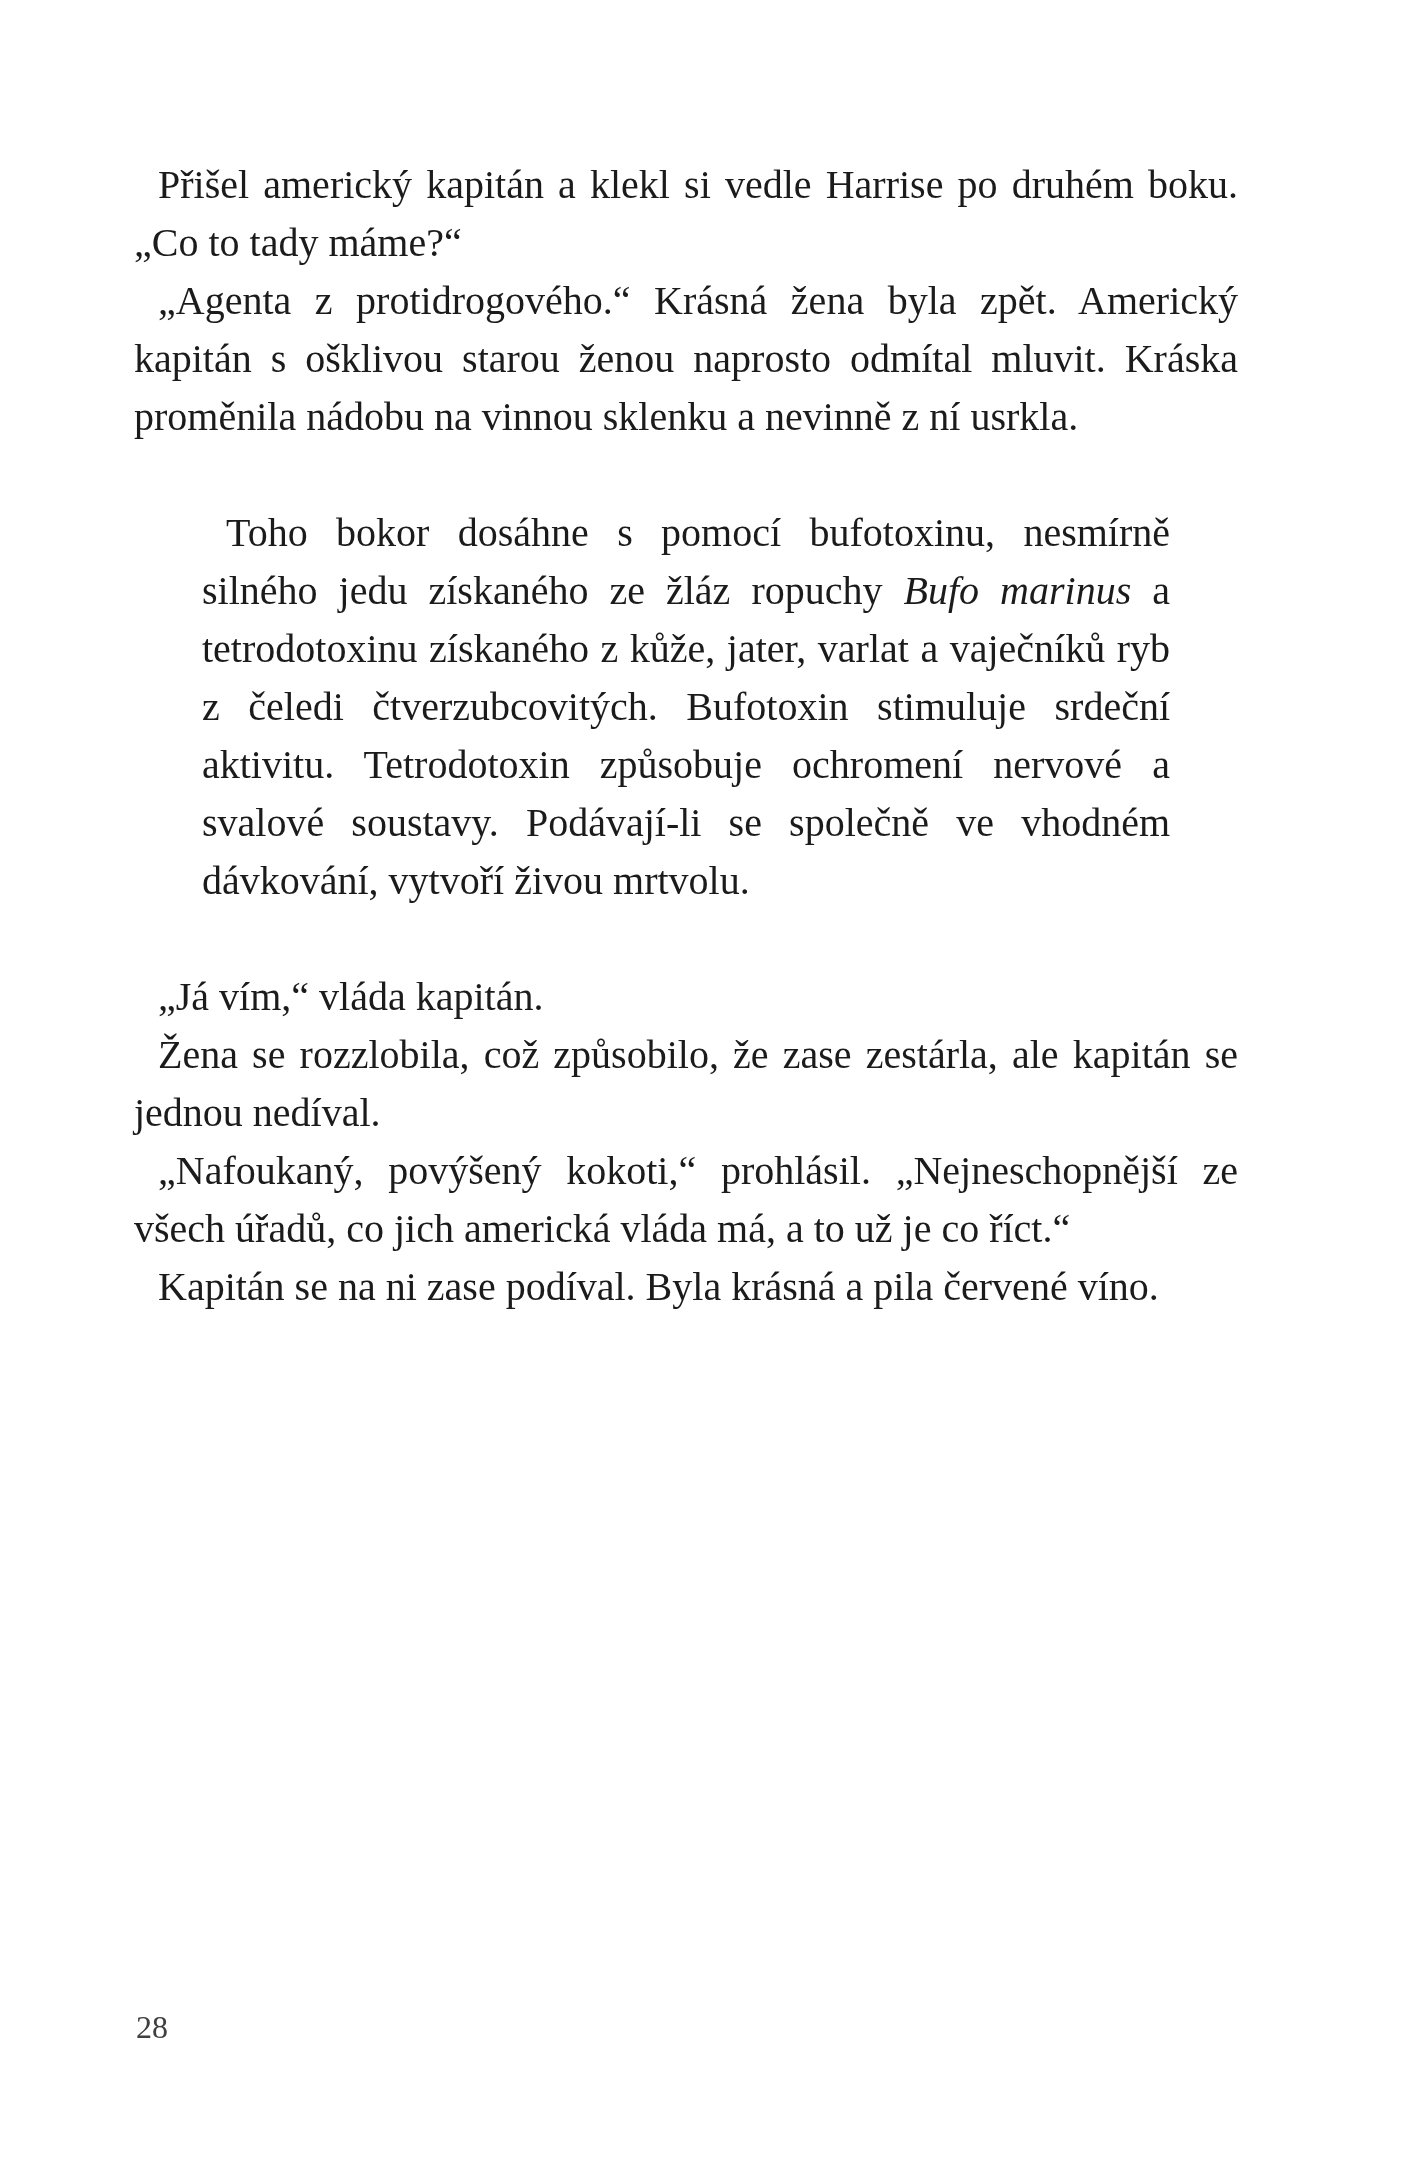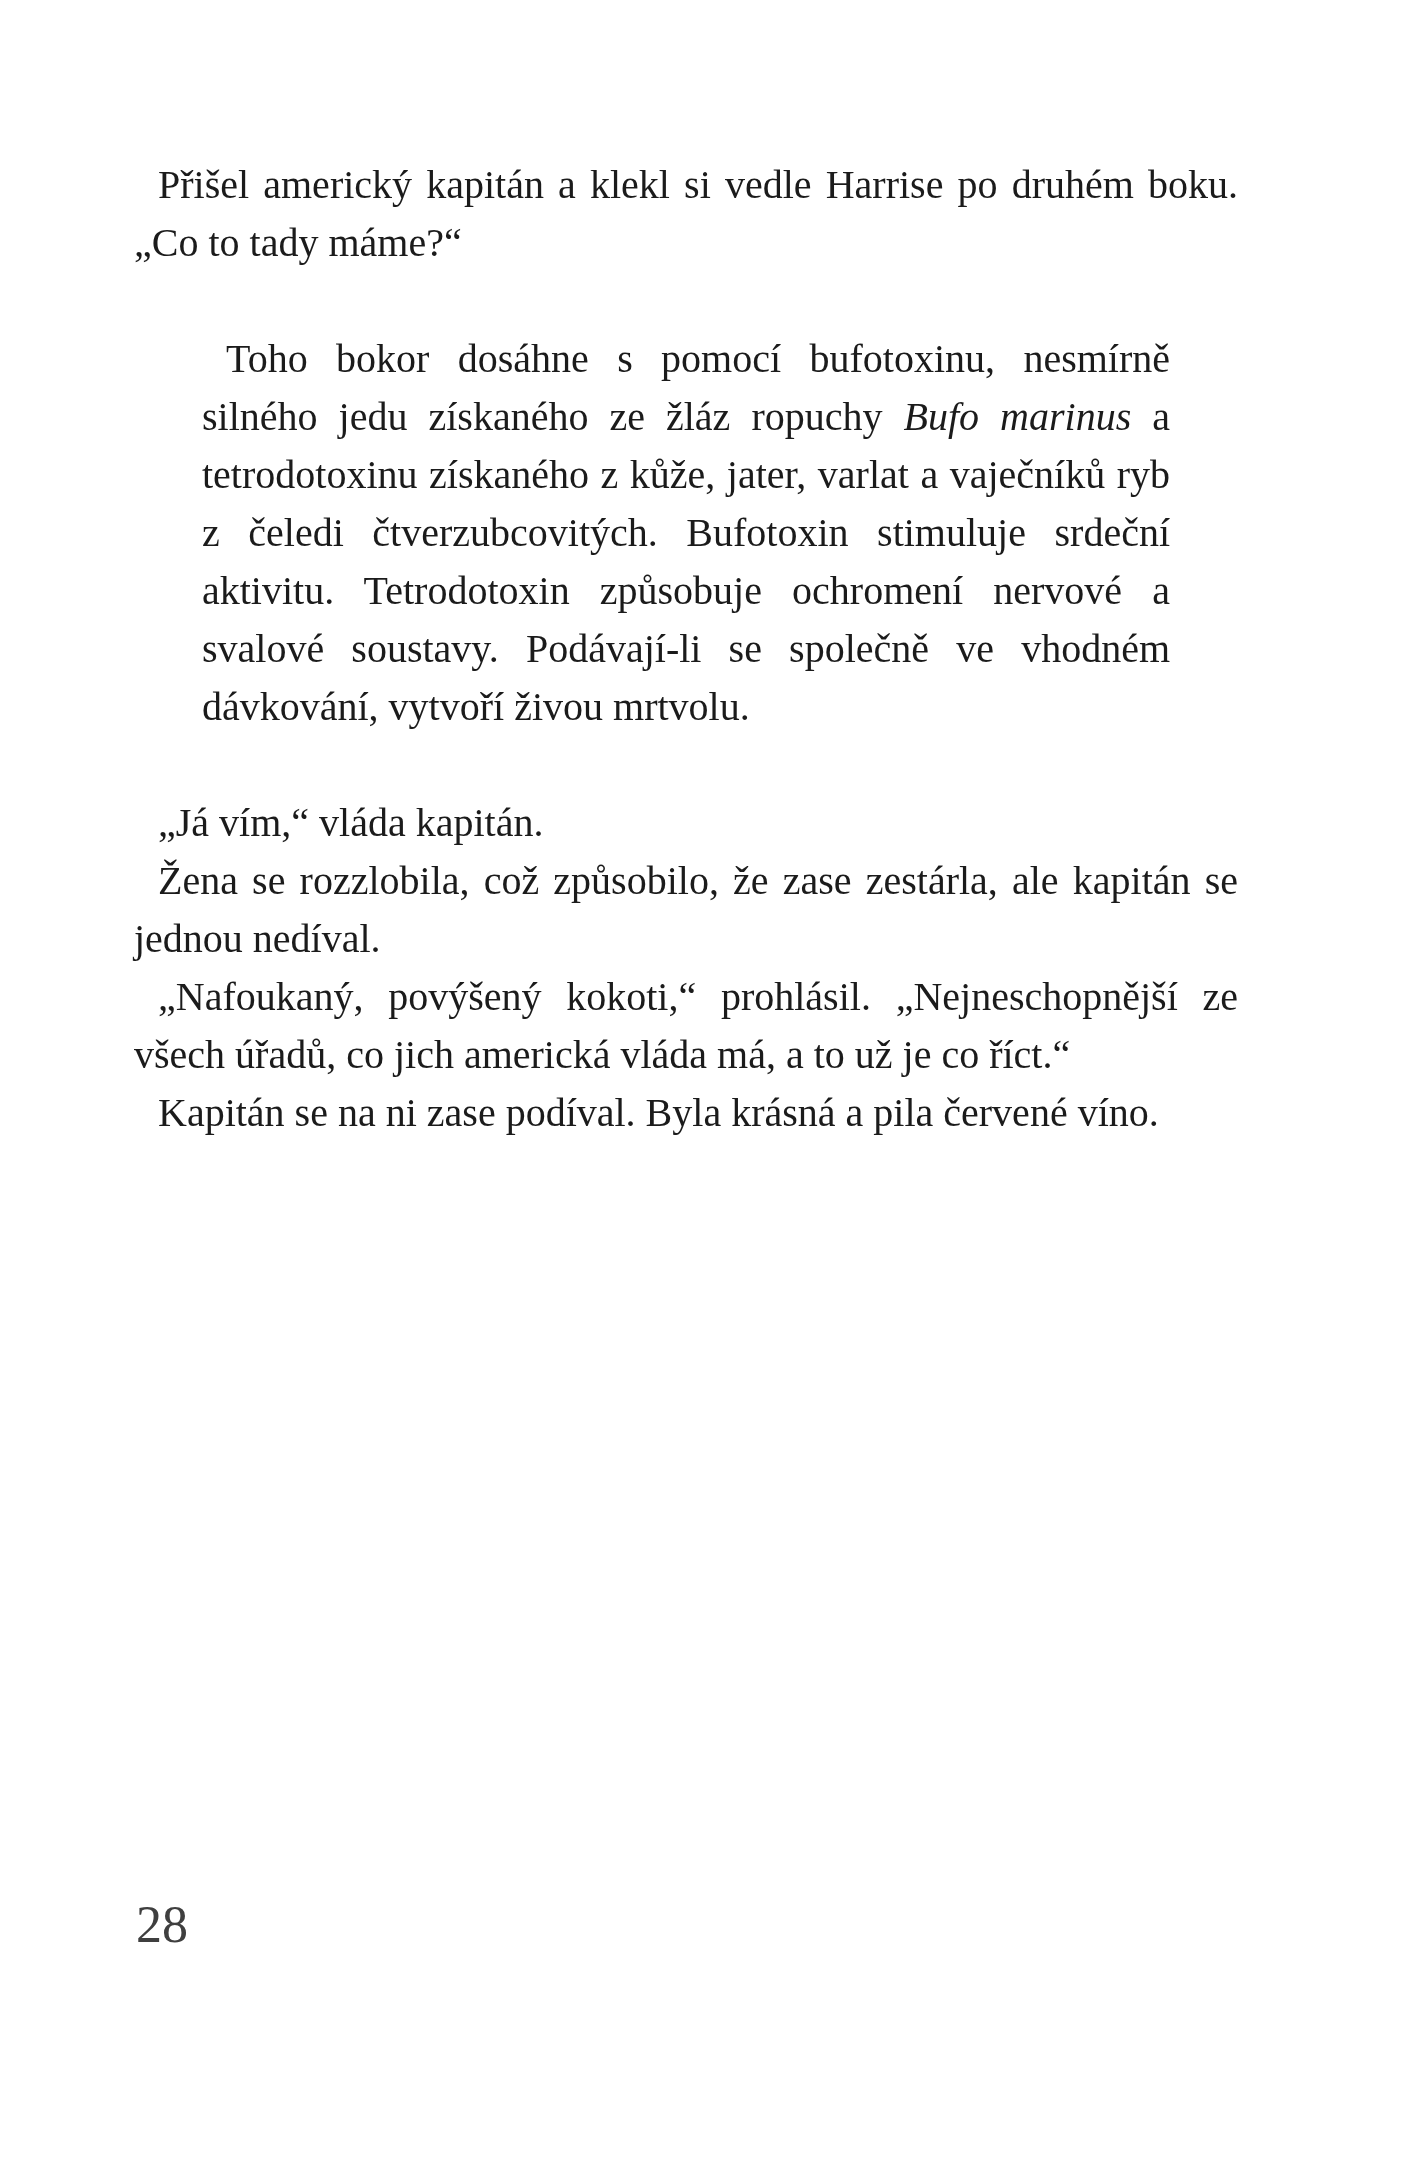--- a/index.html
+++ b/index.html
@@ -37,33 +37,34 @@
     margin: 58px 0 58px 68px;
     padding: 0;
     width: 968px;
   }
   .it {
     font-style: italic;
   }
   .page-number {
     position: absolute;
     left: 136px;
-    top: 1896px;
+    top: 1998px;
     color: #3f3f3f;
-    font-size: 52px;
+    font-size: 32px;
     line-height: 58px;
   }
 </style>
 </head>
 <body>
 
 <div class="page">
   <div class="text-block">
 
     <p class="para indent">Přišel americký kapitán a klekl si vedle Harrise po druhém boku. „Co to tady máme?“</p>
+    <p class="para indent">„Agenta z protidrogového.“ Krásná žena byla zpět. Americký kapitán s ošklivou starou ženou naprosto odmítal mluvit. Kráska proměnila nádobu na vinnou sklenku a nevinně z ní usrkla.</p>
 
     <blockquote class="quote">
       <p class="para indent"><span>Toho bokor dosáhne s pomocí bufotoxinu, nesmírně silného jedu získaného ze žláz ropuchy </span><span class="it">Bufo marinus</span><span> a tetrodotoxinu získaného z kůže, jater, varlat a vaječníků ryb z čeledi čtverzubcovitých. Bufotoxin stimuluje srdeční aktivitu. Tetrodotoxin způsobuje ochromení nervové a svalové soustavy. Podávají-li se společně ve vhodném dávkování, vytvoří živou mrtvolu.</span></p>
     </blockquote>
 
     <p class="para indent">„Já vím,“ vláda kapitán.</p>
     <p class="para indent">Žena se rozzlobila, což způsobilo, že zase zestárla, ale kapitán se jednou nedíval.</p>
     <p class="para indent">„Nafoukaný, povýšený kokoti,“ prohlásil. „Nejneschopnější ze všech úřadů, co jich americká vláda má, a to už je co říct.“</p>
     <p class="para indent">Kapitán se na ni zase podíval. Byla krásná a pila červené víno.</p>
 

